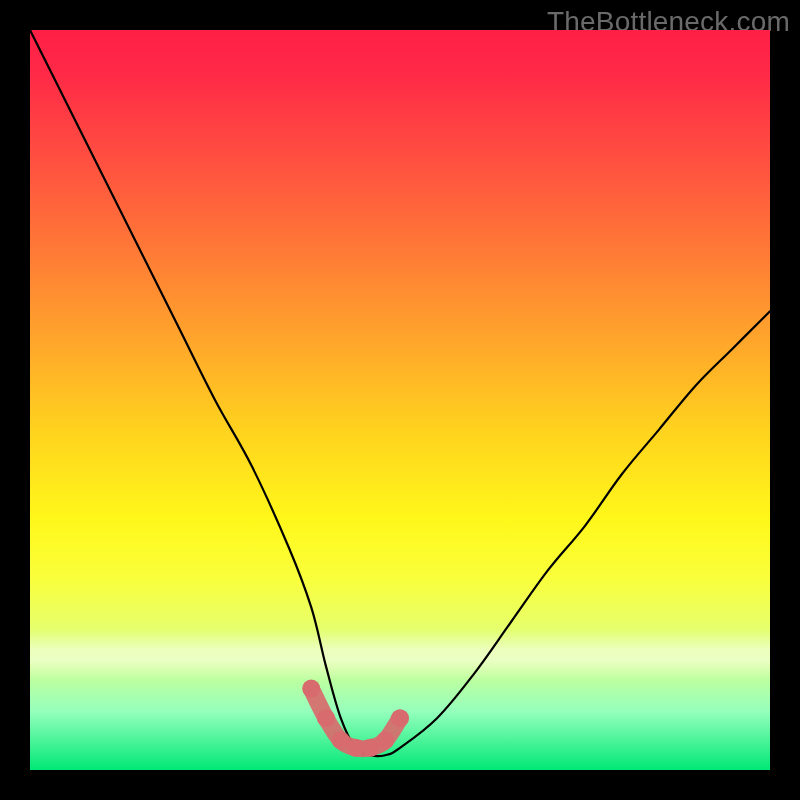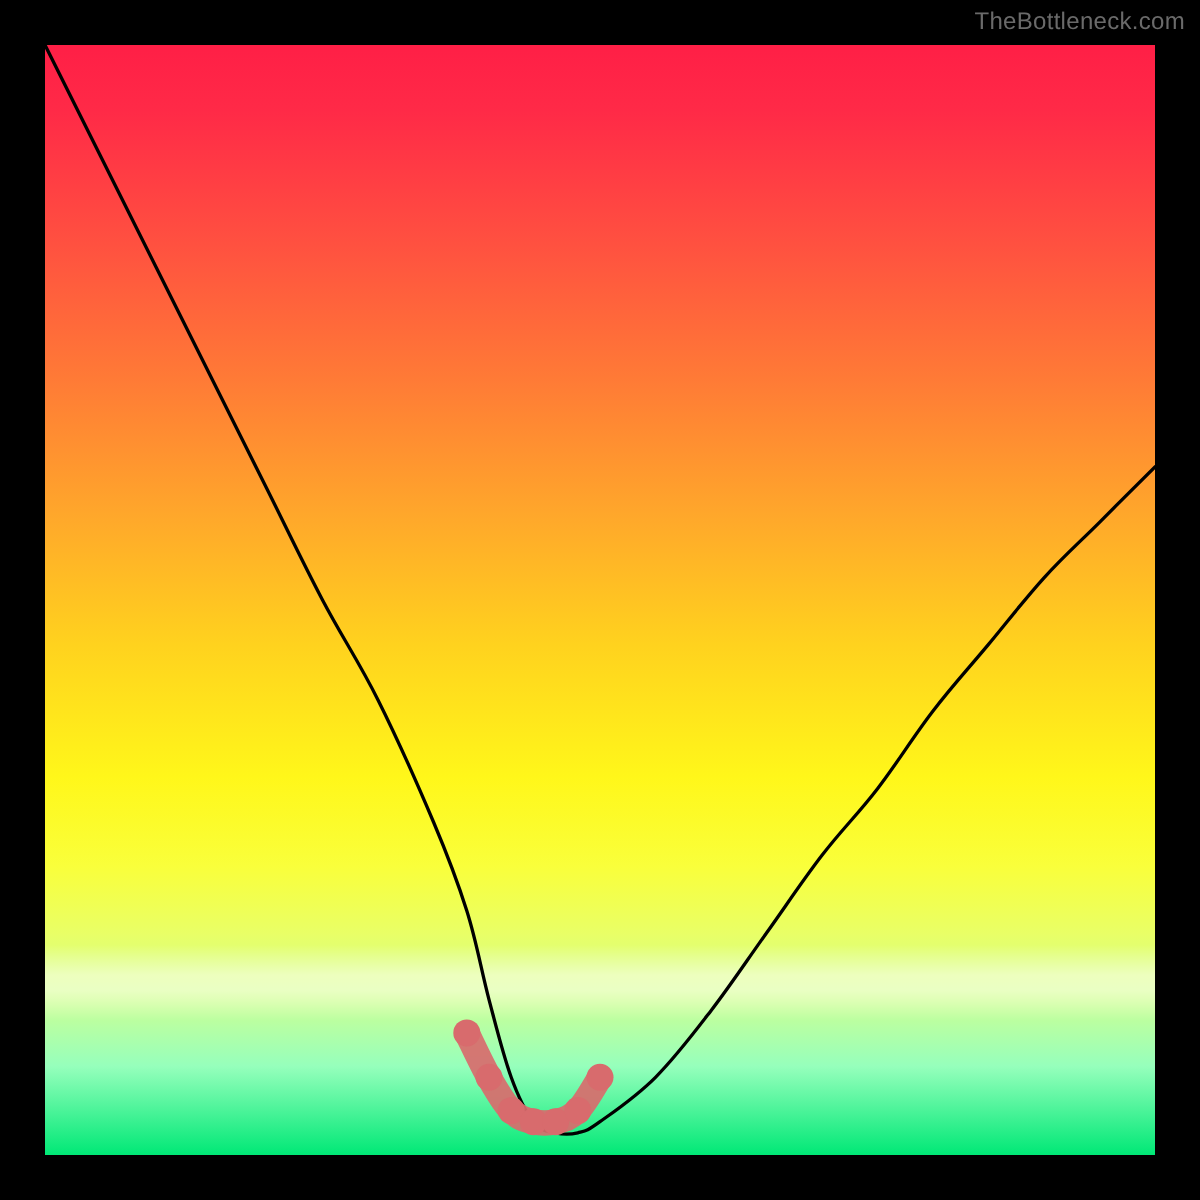--- a/index.html
+++ b/index.html
@@ -15,21 +15,21 @@
     position: relative;
     width: 800px;
     height: 800px;
     background: #000;
   }
   .watermark {
     position: absolute;
     top: 6px;
     right: 10px;
     color: #6a6a6a;
-    font-size: 16px;
+    font-size: 28px;
     font-weight: 500;
     letter-spacing: 0.2px;
   }
   .plot {
     position: absolute;
     left: 30px;
     top: 30px;
     width: 740px;
     height: 740px;
     overflow: hidden;

